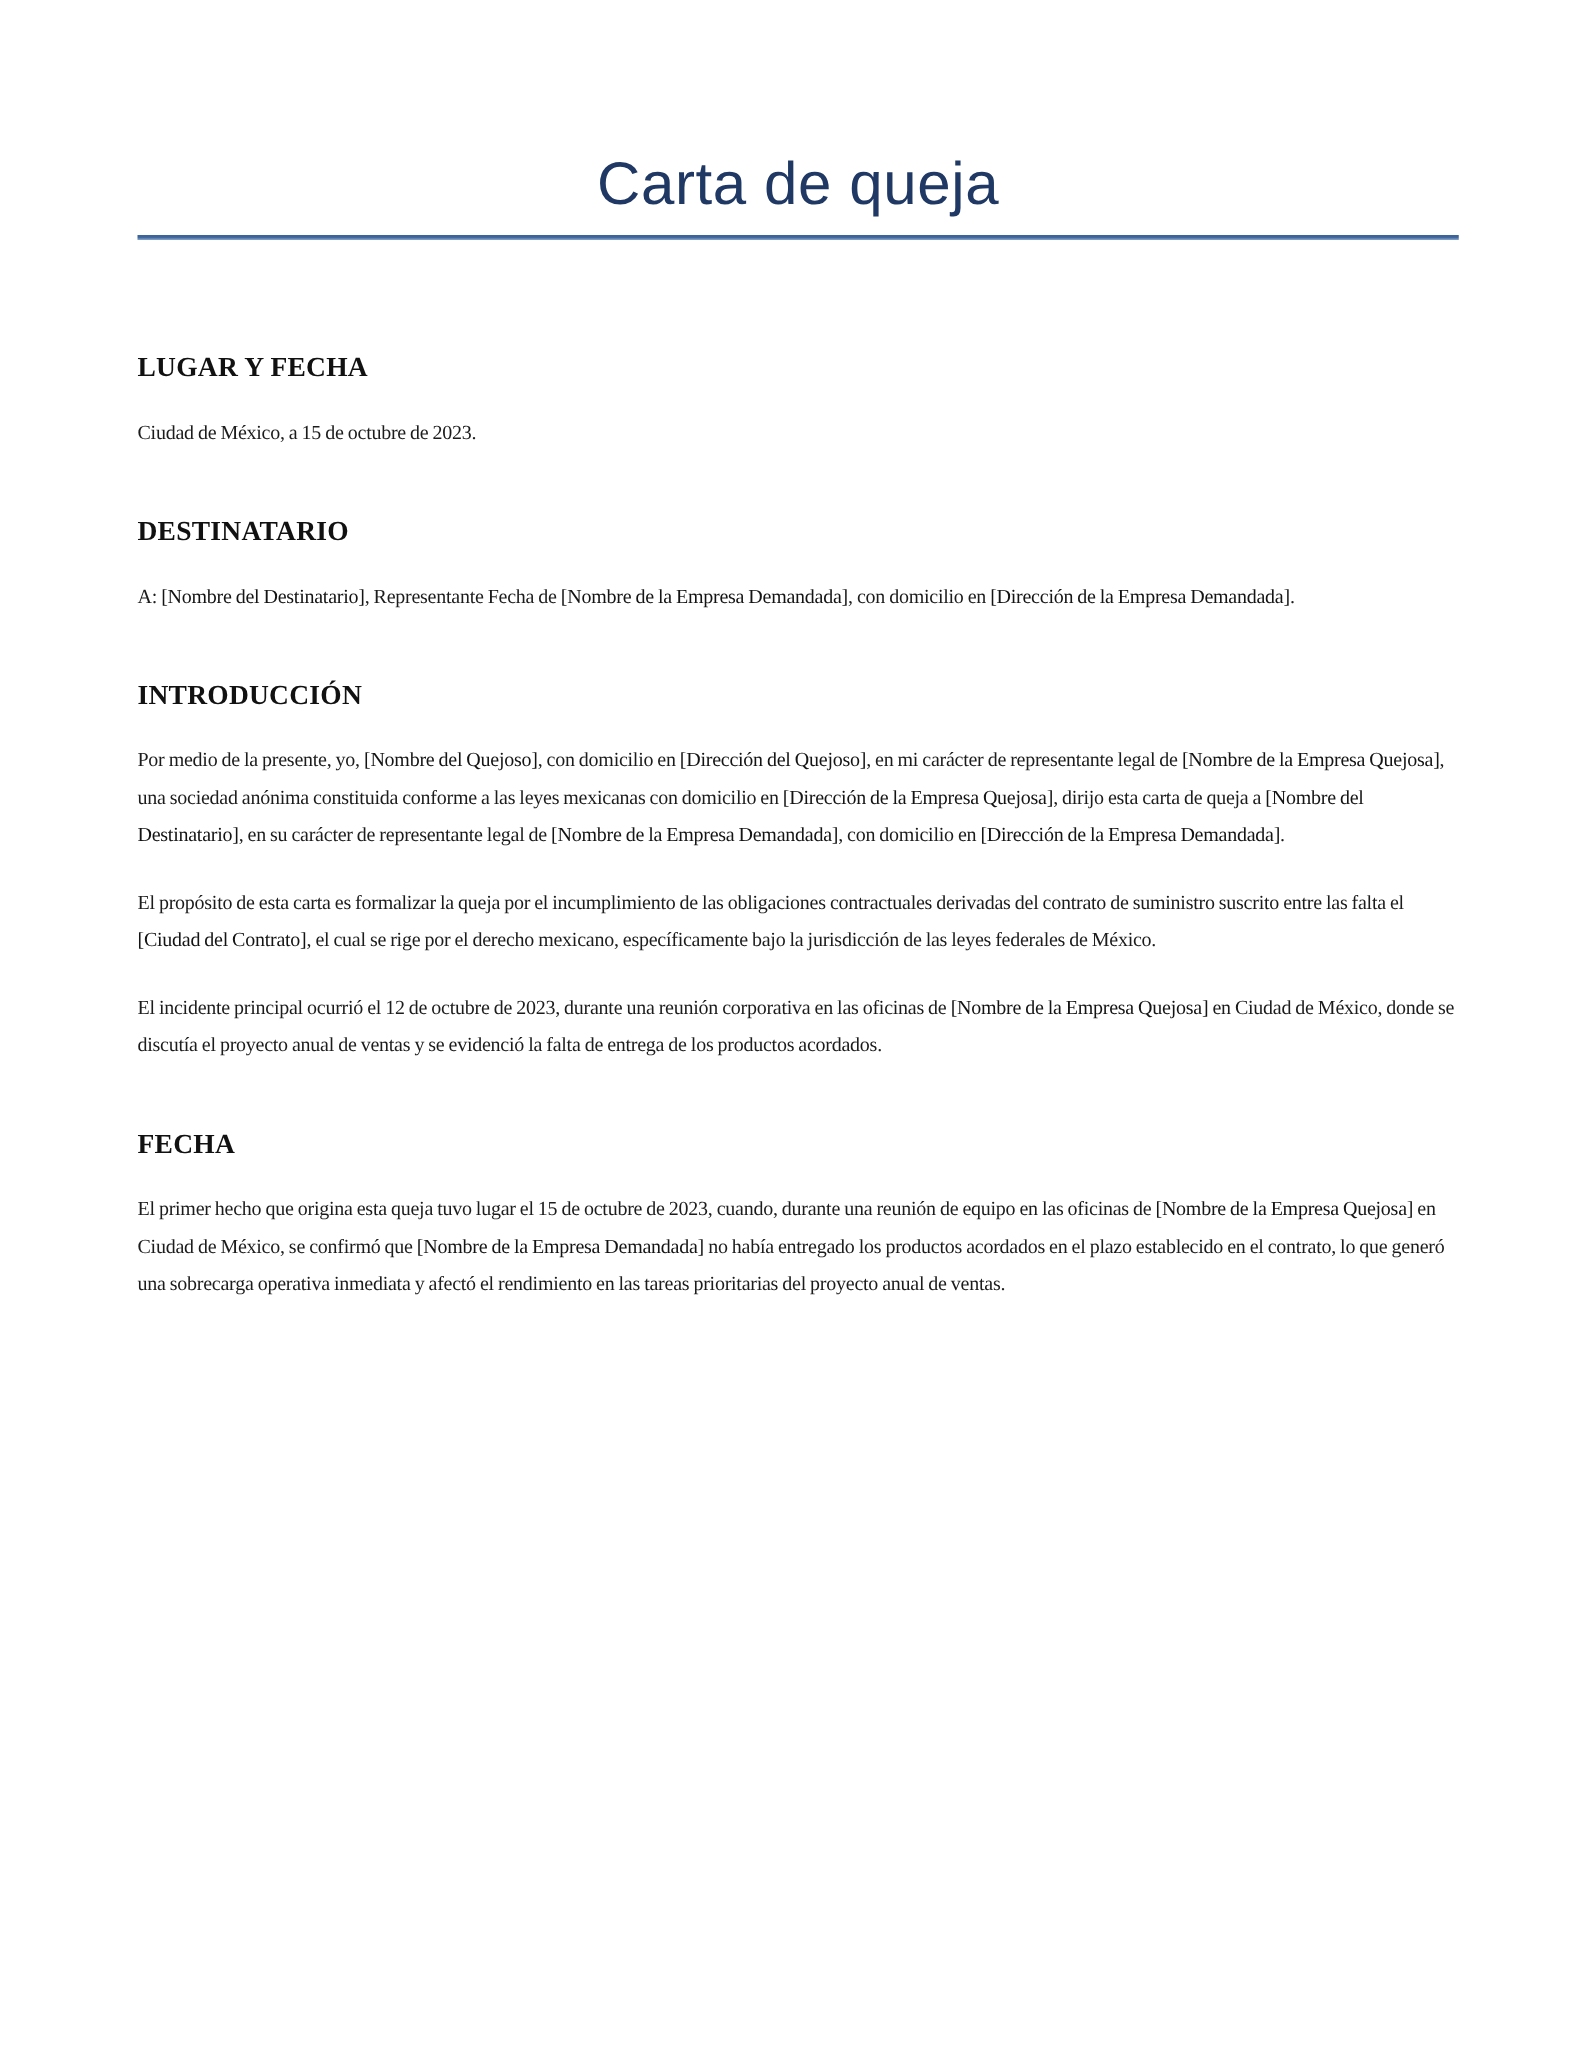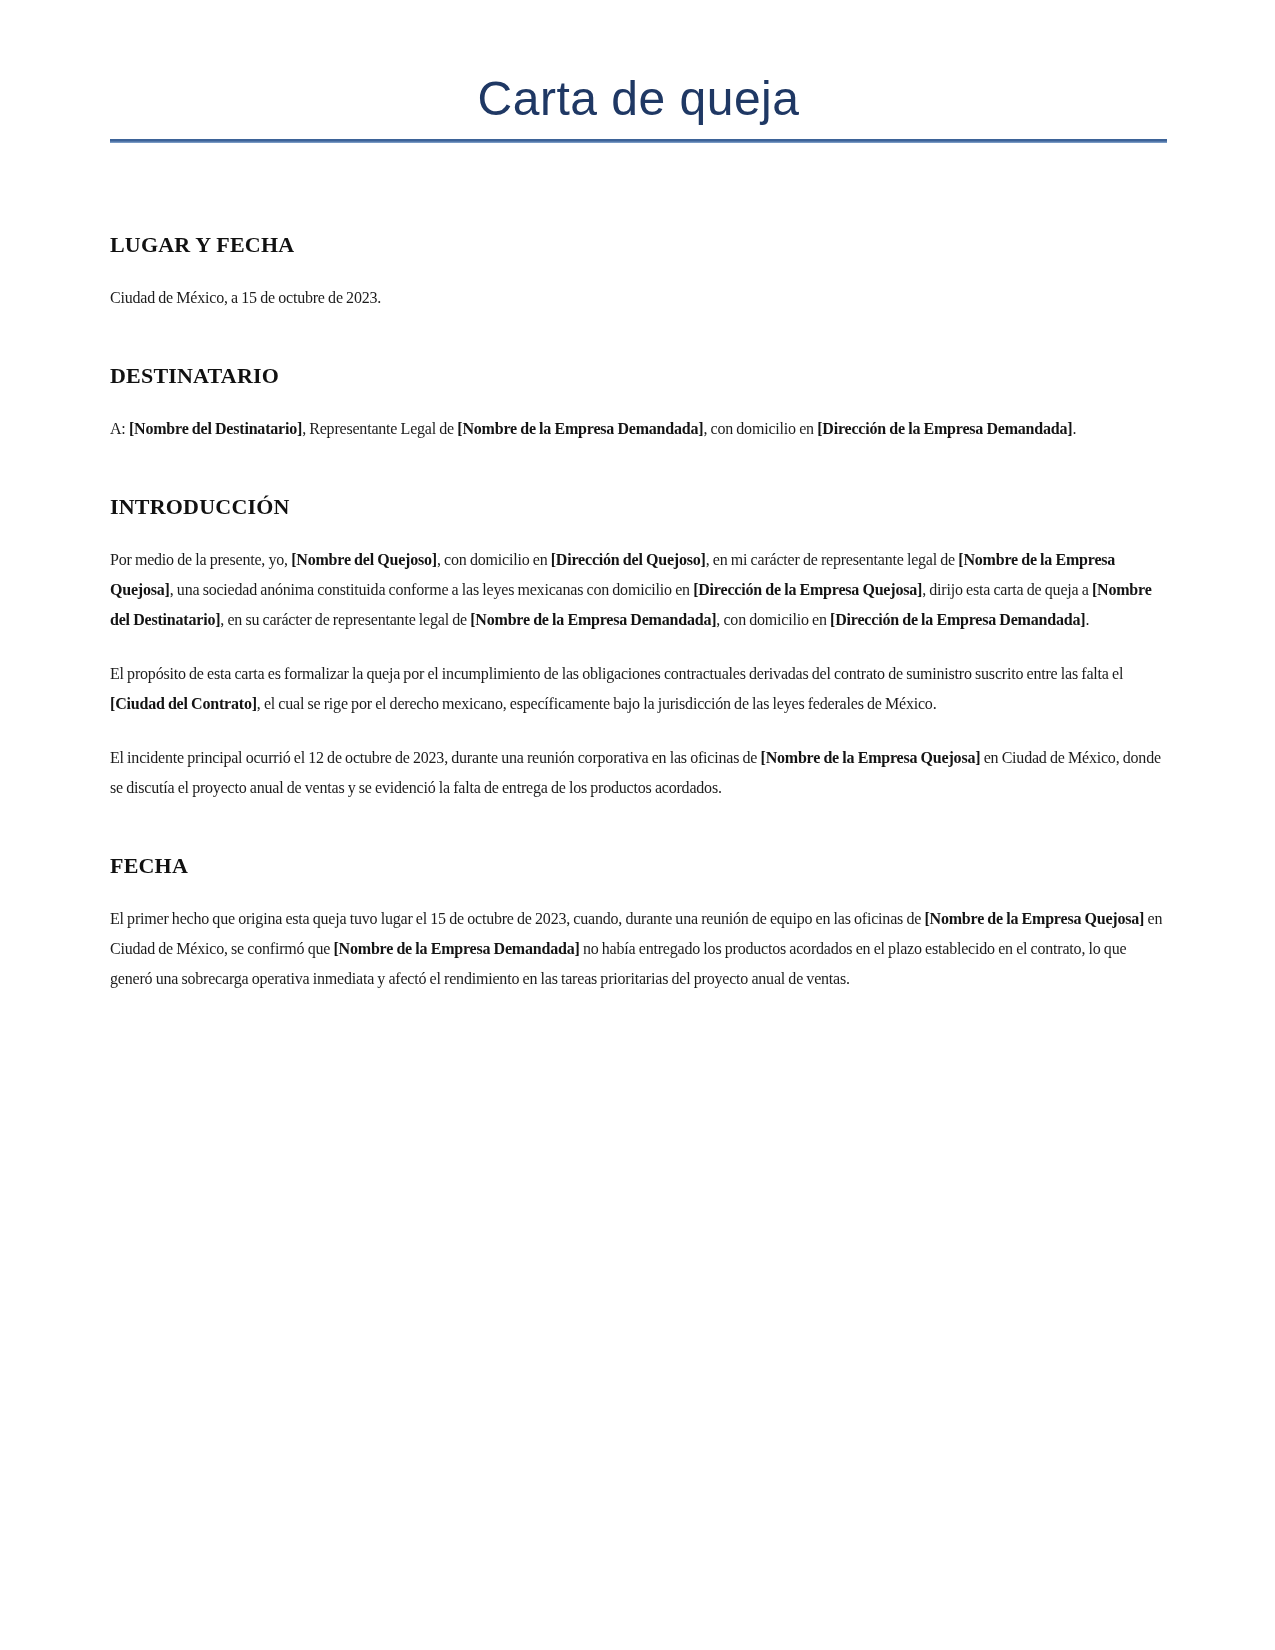--- a/index.html
+++ b/index.html
@@ -11,21 +11,21 @@
     --heading-color: #111111;
   }
   * { box-sizing: border-box; }
   html, body { margin: 0; padding: 0; background: #ffffff; }
   .page {
     position: relative;
     width: 1275px;
     height: 1650px;
     margin: 0 auto;
     background: #ffffff;
-    padding: 71px 108px 0 110px;
+    padding: 120px 108px 0 110px;
     overflow: hidden;
     font-family: "Liberation Serif", "DejaVu Serif", serif;
     color: var(--body-color);
   }
   .doc-header { margin: 0 0 87px 0; }
   .doc-title {
     margin: 0;
     font-family: "Liberation Sans", "DejaVu Sans", sans-serif;
     font-weight: 400;
     font-size: 48px;
@@ -51,40 +51,40 @@
     color: var(--heading-color);
   }
   .sec-para {
     margin: 0 0 24px 0;
     font-size: 16px;
     line-height: 30px;
     letter-spacing: -0.2px;
     word-spacing: -0.5px;
     text-align: left;
   }
-  .sec-para strong { font-weight: 700; color: #141414; }
+  .sec-para strong { font-weight: 400; color: #141414; }
 </style>
 </head>
 <body>
 
 <div class="page">
   <header class="doc-header">
     <h1 class="doc-title">Carta de queja</h1>
     <div class="title-rule"></div>
   </header>
 
   <main>
     <div id="sections-host">
         <section class="doc-section">
           <h2 class="sec-heading">LUGAR Y FECHA</h2>
           <p class="sec-para"><span>Ciudad de México, a 15 de octubre de 2023.</span></p>
         </section>
         <section class="doc-section">
           <h2 class="sec-heading">DESTINATARIO</h2>
-          <p class="sec-para"><span>A: </span><strong>[Nombre del Destinatario]</strong><span>, Representante Legal de </span><strong>[Nombre de la Empresa Demandada]</strong><span>, con domicilio en </span><strong>[Dirección de la Empresa Demandada]</strong><span>.</span></p>
+          <p class="sec-para"><span>A: </span><strong>[Nombre del Destinatario]</strong><span>, Representante Fecha de </span><strong>[Nombre de la Empresa Demandada]</strong><span>, con domicilio en </span><strong>[Dirección de la Empresa Demandada]</strong><span>.</span></p>
         </section>
         <section class="doc-section">
         </section>
         <section class="doc-section">
           <h2 class="sec-heading">INTRODUCCIÓN</h2>
           <p class="sec-para"><span>Por medio de la presente, yo, </span><strong>[Nombre del Quejoso]</strong><span>, con domicilio en </span><strong>[Dirección del Quejoso]</strong><span>, en mi carácter de representante legal de </span><strong>[Nombre de la Empresa Quejosa]</strong><span>, una sociedad anónima constituida conforme a las leyes mexicanas con domicilio en </span><strong>[Dirección de la Empresa Quejosa]</strong><span>, dirijo esta carta de queja a </span><strong>[Nombre del Destinatario]</strong><span>, en su carácter de representante legal de </span><strong>[Nombre de la Empresa Demandada]</strong><span>, con domicilio en </span><strong>[Dirección de la Empresa Demandada]</strong><span>.</span></p>
           <p class="sec-para"><span>El propósito de esta carta es formalizar la queja por el incumplimiento de las obligaciones contractuales derivadas del contrato de suministro suscrito entre las falta el </span><strong>[Ciudad del Contrato]</strong><span>, el cual se rige por el derecho mexicano, específicamente bajo la jurisdicción de las leyes federales de México.</span></p>
           <p class="sec-para"><span>El incidente principal ocurrió el 12 de octubre de 2023, durante una reunión corporativa en las oficinas de </span><strong>[Nombre de la Empresa Quejosa]</strong><span> en Ciudad de México, donde se discutía el proyecto anual de ventas y se evidenció la falta de entrega de los productos acordados.</span></p>
         </section>
         <section class="doc-section">

